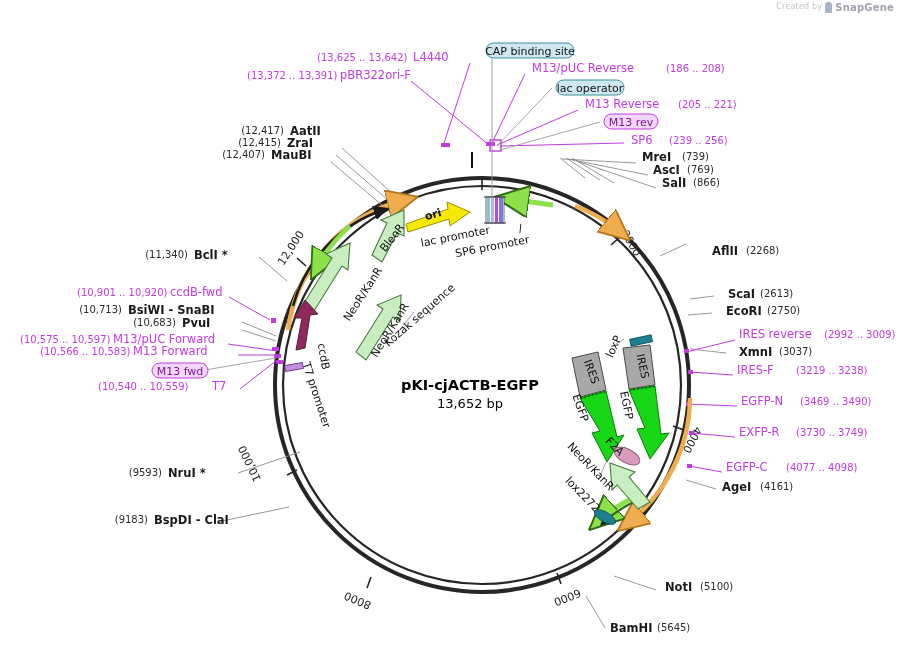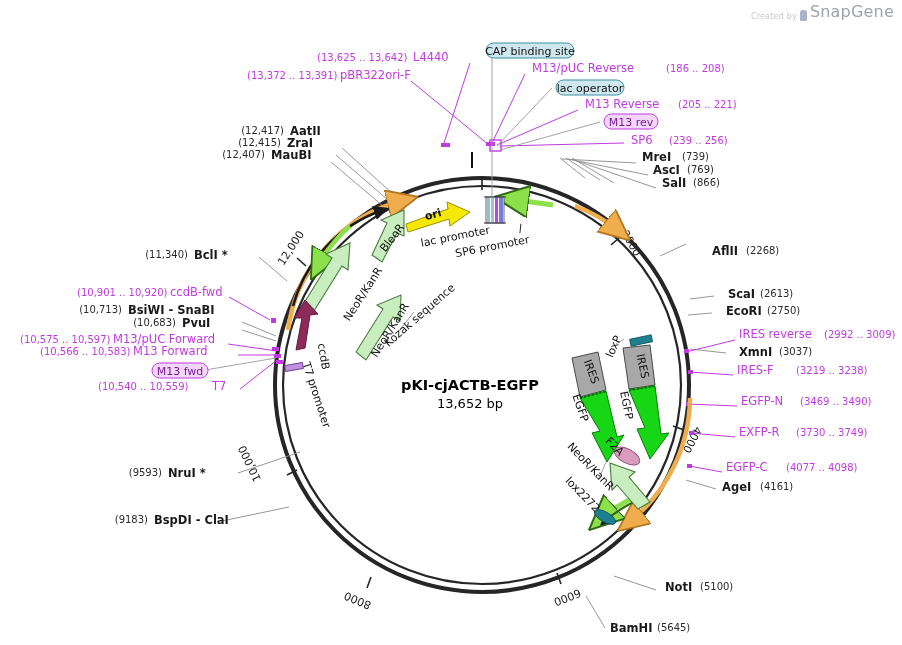--- a/index.html
+++ b/index.html
@@ -8,24 +8,24 @@
     background:#ffffff;
     font-family:"DejaVu Sans","Liberation Sans",sans-serif;
     position:relative;
     overflow:hidden;
   }
   #map{position:absolute;left:0;top:0;width:902px;height:645px;}
   .wm{
     position:absolute; right:8px; top:2px;
     font-family:"DejaVu Sans","Liberation Sans",sans-serif;
     font-size:9px; color:#b9bcc4; letter-spacing:.2px;
-    display:flex; align-items:flex-end; gap:3px;
+    display:flex; align-items:flex-start; gap:3px;
   }
   .wm .created{font-size:8px;color:#c3c6cd;}
-  .wm .brand{font-size:16px;color:#9ea3ad;font-weight:400;}
+  .wm .brand{font-size:10px;color:#9ea3ad;font-weight:700;}
   .wm .logo{
     width:7px;height:11px;background:#aab4c8;
     border-radius:3px 3px 1px 1px;display:inline-block;
   }
   
   .enz{font-family:"DejaVu Sans","Liberation Sans",sans-serif;font-weight:bold;font-size:11.5px;fill:#1a1a1a;}
   .enzpos{font-family:"DejaVu Sans","Liberation Sans",sans-serif;font-size:10px;fill:#2a2a2a;}
   .prim{font-family:"DejaVu Sans","Liberation Sans",sans-serif;font-size:11.5px;fill:#c03ae0;}
   .primpos{font-family:"DejaVu Sans","Liberation Sans",sans-serif;font-size:10px;fill:#c03ae0;}
   .featlbl{font-family:"DejaVu Sans","Liberation Sans",sans-serif;font-size:11px;fill:#111;}

